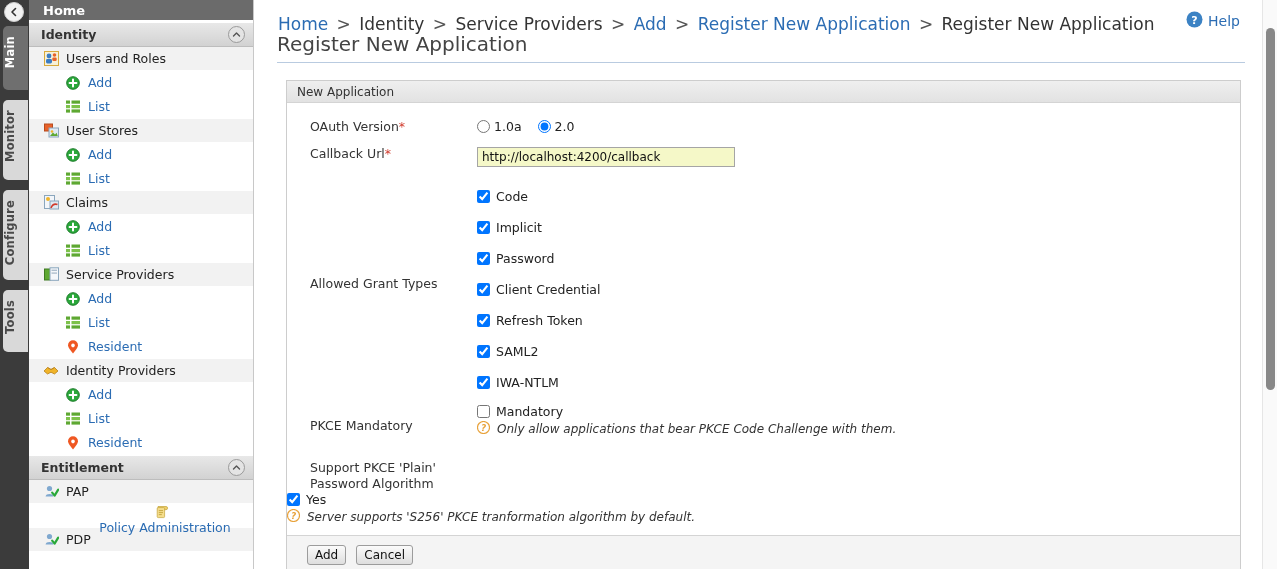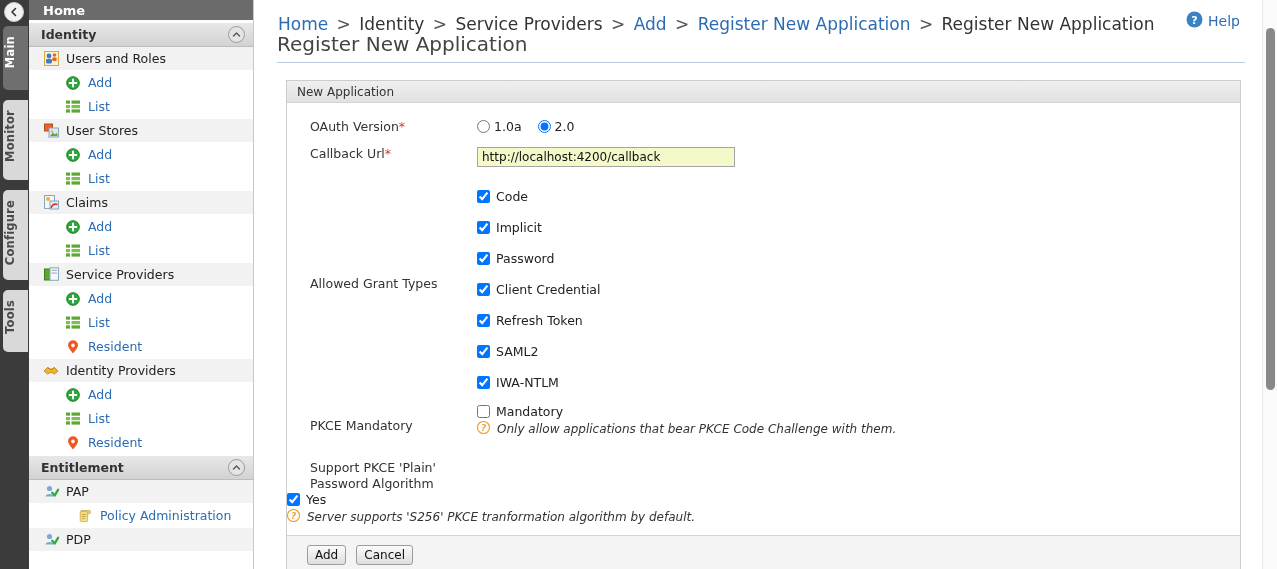--- a/index.html
+++ b/index.html
@@ -95,21 +95,21 @@
     height: 24px;
     display: flex; align-items: center;
     padding-left: 14px;
     font-size: 12.5px;
     color: #222;
     cursor: pointer;
     border-bottom: 1px solid #ffffff;
   }
   .nav-item.grp { background: #f2f2f2; }
   .nav-item.leaf { background: #ffffff; padding-left: 36px; }
-  .nav-item.leaf2 { background: #ffffff; padding-left: 48px; }
+  .nav-item.leaf2 { background: #ffffff; padding-left: 48px; flex-direction: column; }
   .nav-item a, .nav-item .lnk {
     color: #2b6cb3; text-decoration: none; cursor: pointer;
   }
   .nav-ico {
     width: 16px; height: 16px; margin-right: 7px;
     flex: 0 0 16px;
     display: flex; align-items: center; justify-content: center;
   }
   .nav-ico svg { display: block; }
 

